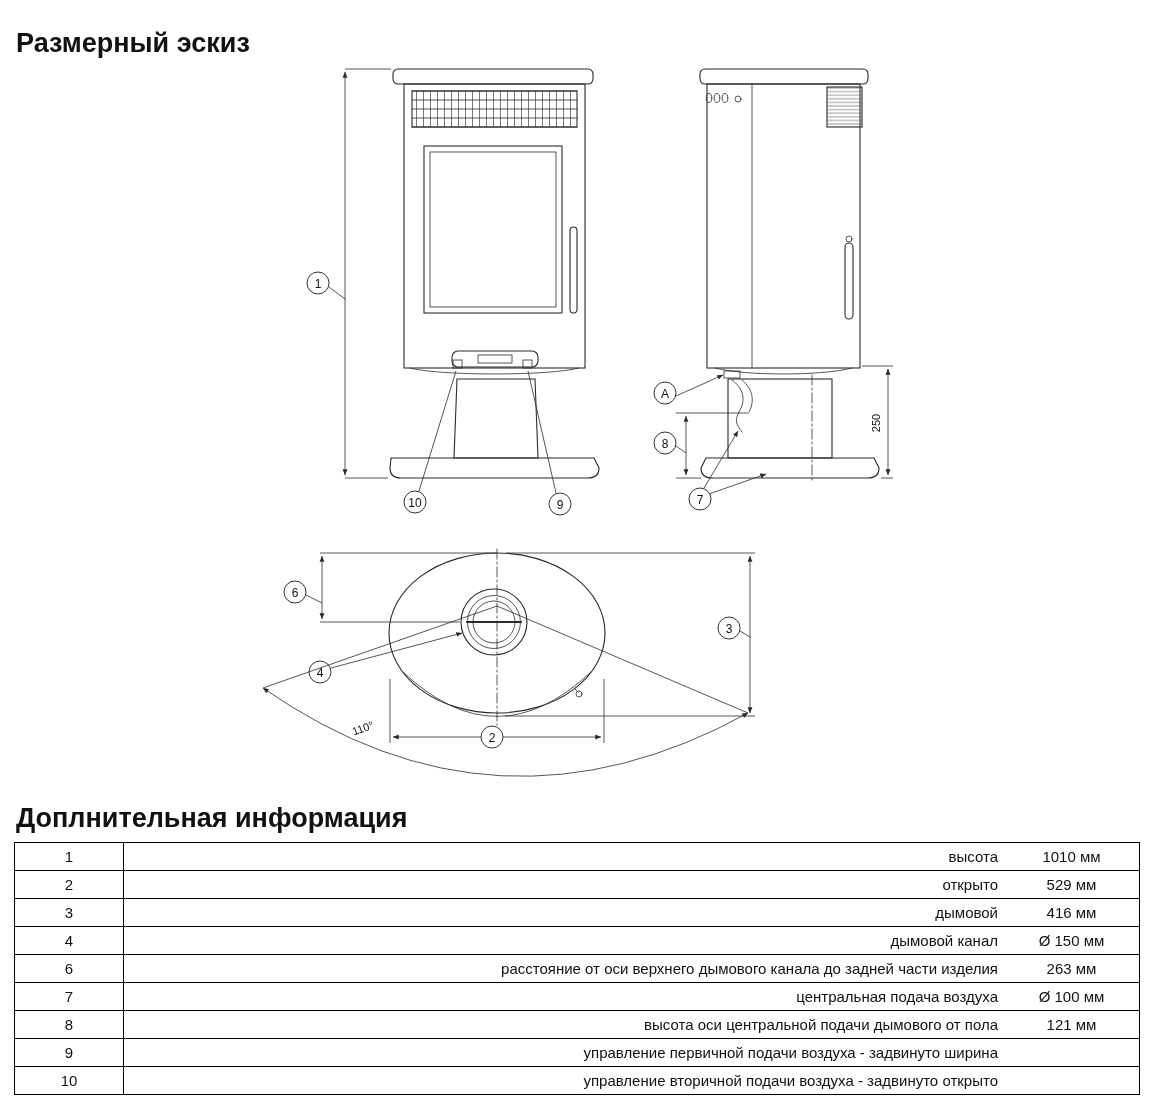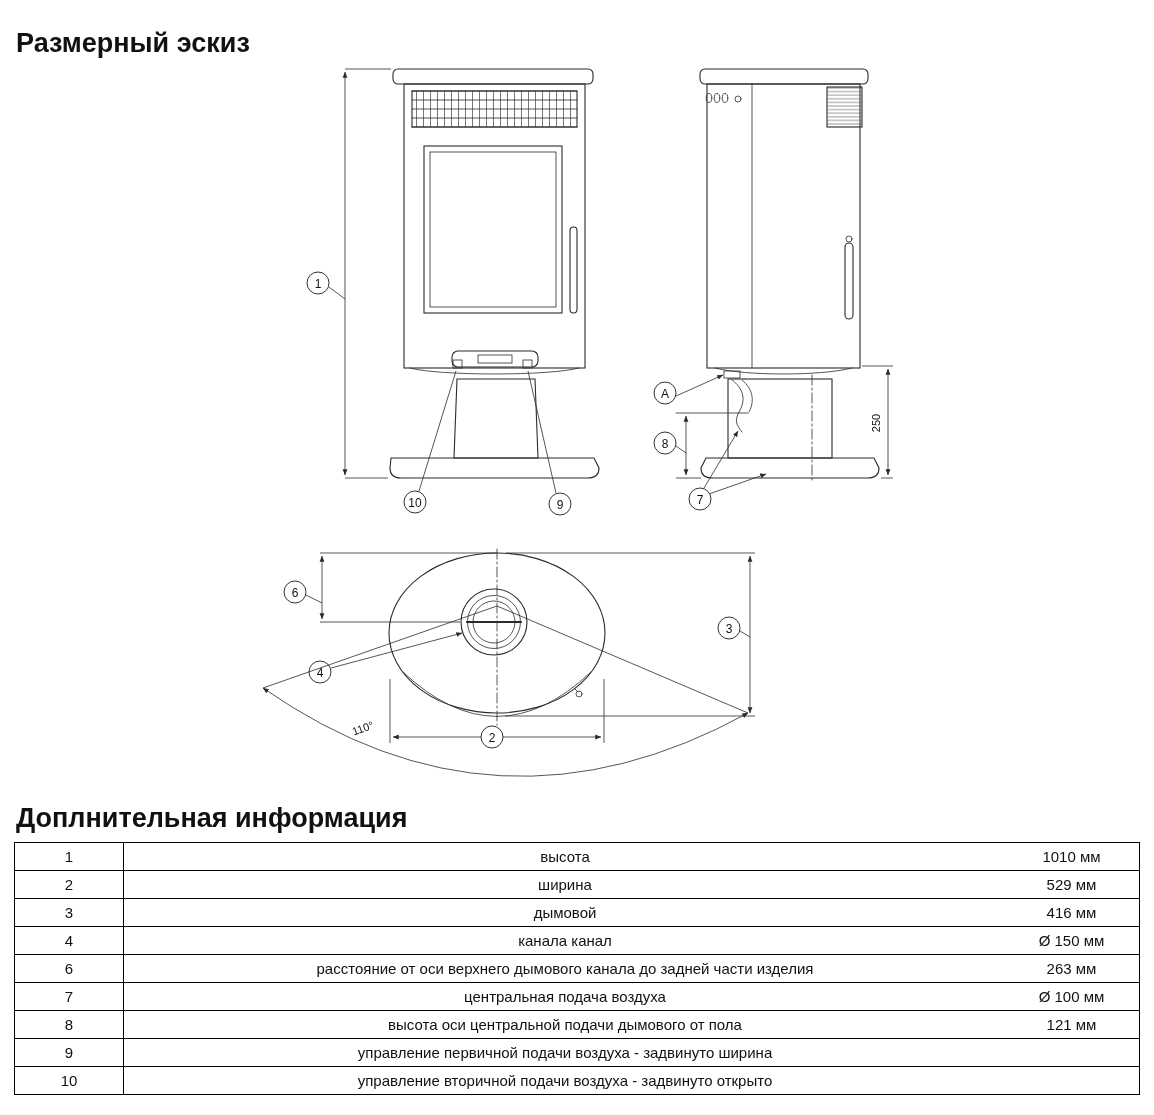--- a/index.html
+++ b/index.html
@@ -13,21 +13,21 @@
   .tn  { stroke:#2b2b2b; fill:none; stroke-width:0.8; }
   .cl  { stroke:#2b2b2b; fill:none; stroke-width:0.8; stroke-dasharray:10 3 2 3; }
   .co circle { fill:#fff; stroke:#333; stroke-width:1; }
   .co text { text-anchor:middle; font-size:12px; fill:#111; stroke:none; font-family:"Liberation Sans",sans-serif; }
   .dim { font-size:11px; fill:#111; stroke:none; text-anchor:middle; font-family:"Liberation Sans",sans-serif; }
 
   table.specs { border-collapse:collapse; width:1126px; margin:0 14px 12px 14px; table-layout:fixed; }
   table.specs { border:1px solid #000; }
   table.specs td { border-top:1px solid #000; font-size:15px; padding:4px 8px; line-height:19px; vertical-align:middle; }
   table.specs td.num { width:92px; text-align:center; border-right:1px solid #000; }
-  table.specs td.desc { text-align:center; }
+  table.specs td.desc { text-align:right; }
   table.specs td.val { width:115px; text-align:center; white-space:nowrap; padding-right:10px; }
 </style>
 </head>
 <body>
 
 <h1 class="page-title">Размерный эскиз</h1>
 
 <svg class="drawing" width="1154" height="732" viewBox="0 0 1154 732" xmlns="http://www.w3.org/2000/svg">
   <defs>
     <marker id="arr" viewBox="0 0 10 10" refX="9" refY="5" markerWidth="8" markerHeight="8" orient="auto-start-reverse">
@@ -198,33 +198,33 @@
   <tbody>
 
       <tr>
         <td class="num">1</td>
         <td class="desc">высота</td>
         <td class="val">1010 мм</td>
       </tr>
 
       <tr>
         <td class="num">2</td>
-        <td class="desc">ширина</td>
+        <td class="desc">открыто</td>
         <td class="val">529 мм</td>
       </tr>
 
       <tr>
         <td class="num">3</td>
         <td class="desc">дымовой</td>
         <td class="val">416 мм</td>
       </tr>
 
       <tr>
         <td class="num">4</td>
-        <td class="desc">канала канал</td>
+        <td class="desc">дымовой канал</td>
         <td class="val">Ø 150 мм</td>
       </tr>
 
       <tr>
         <td class="num">6</td>
         <td class="desc">расстояние от оси верхнего дымового канала до задней части изделия</td>
         <td class="val">263 мм</td>
       </tr>
 
       <tr>

